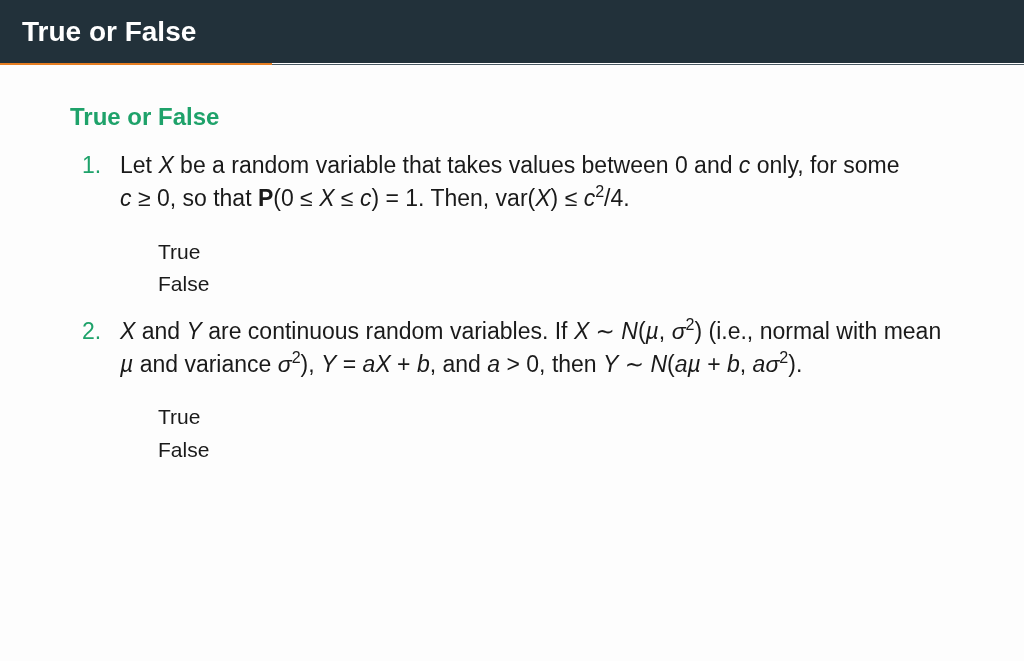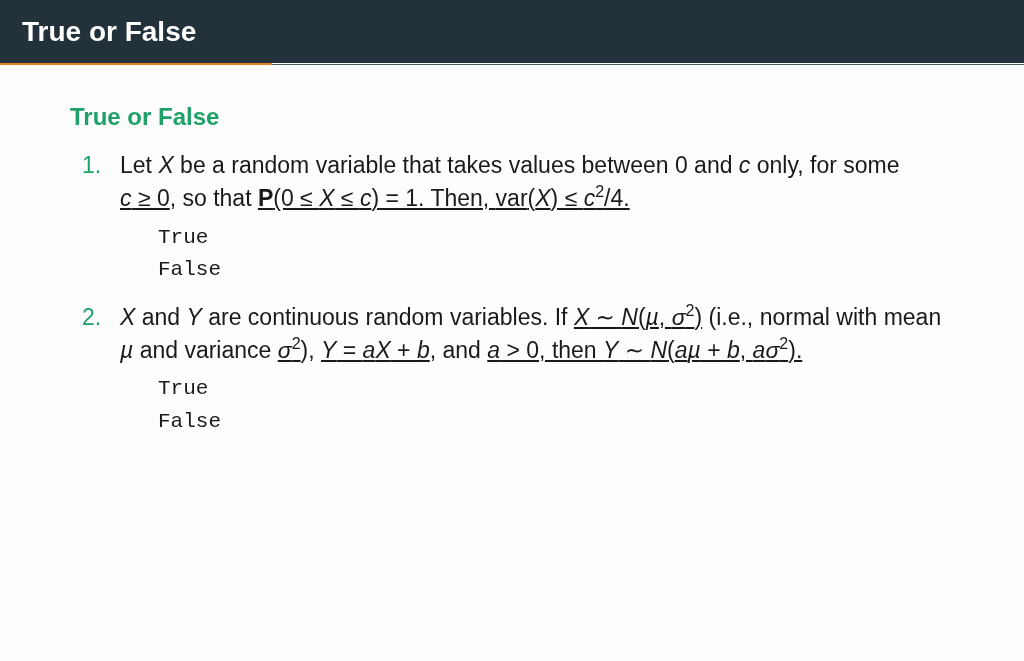--- a/index.html
+++ b/index.html
@@ -73,29 +73,28 @@
     position: absolute;
     left: 0;
     top: 0;
     color: #1ea26a;
     font-weight: 400;
     font-size: 23px;
   }
   .math-i { font-style: italic; }
   sup { font-size: 0.7em; vertical-align: super; line-height: 0; }
   .answers {
-    margin-top: 6px;
+    margin-top: 20px;
     margin-left: 38px;
-    font-family: Liberation Mono, monospace;
   }
   .answers div {
     font-size: 21px;
     line-height: 1.55;
   }
-  .nowrap { white-space: nowrap; text-decoration: underline; }
+  .nowrap { white-space: nowrap; }
 </style>
 </head>
 <body>
 
 <div class="title-bar">
   <span class="title-bar-text">True or False</span>
   <div class="title-underline"></div>
   <div class="title-underline-rest"></div>
 </div>
 

